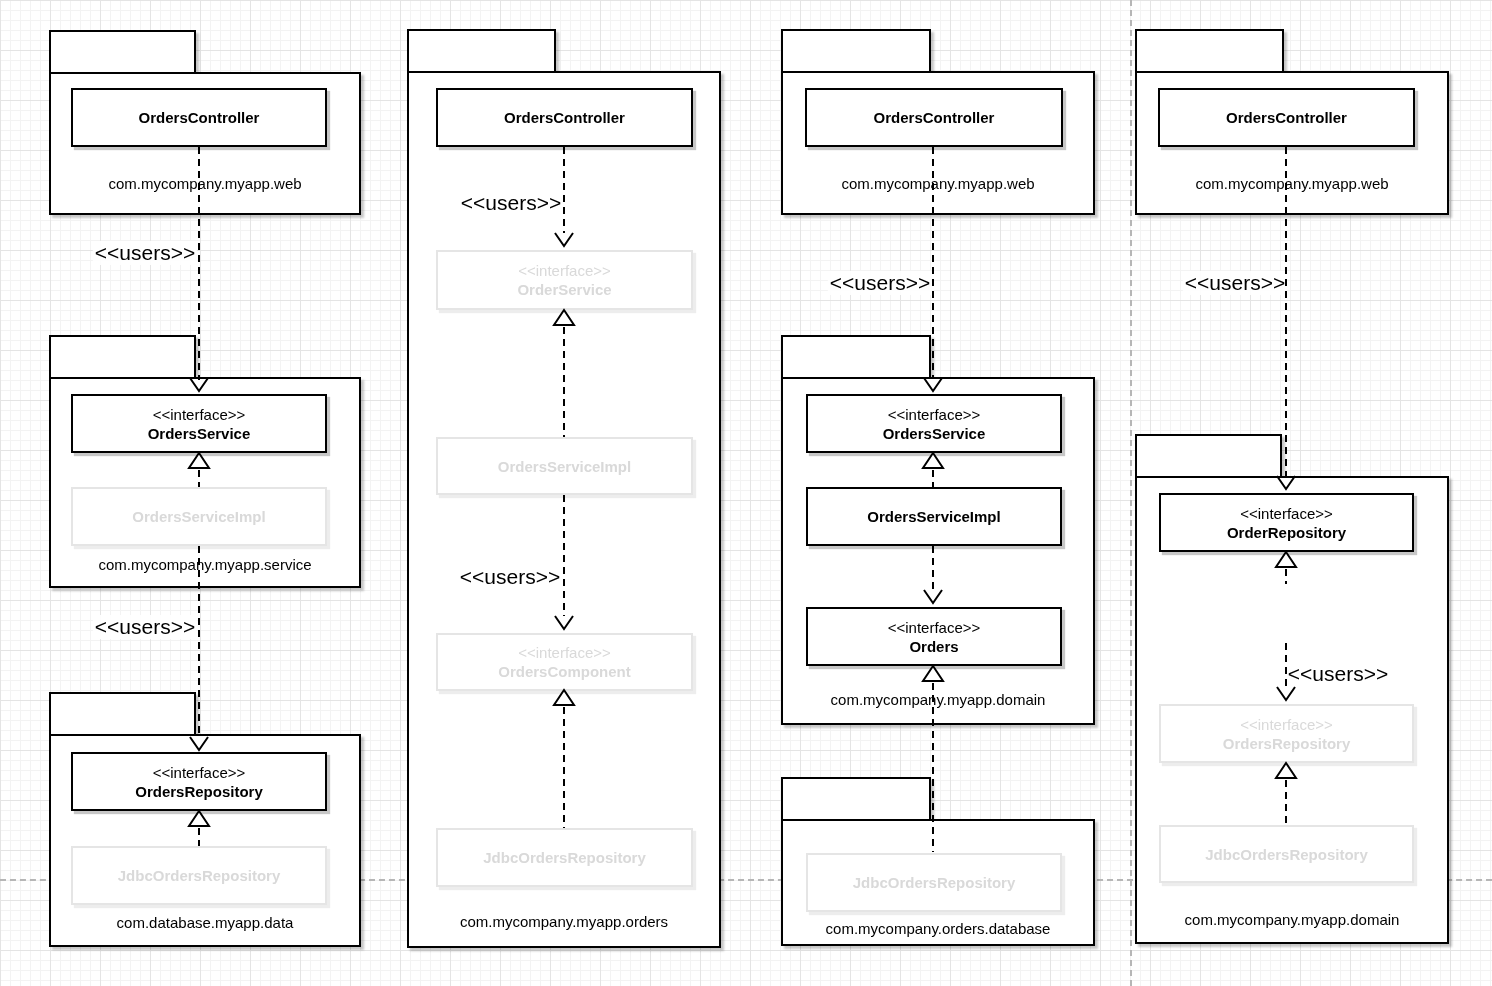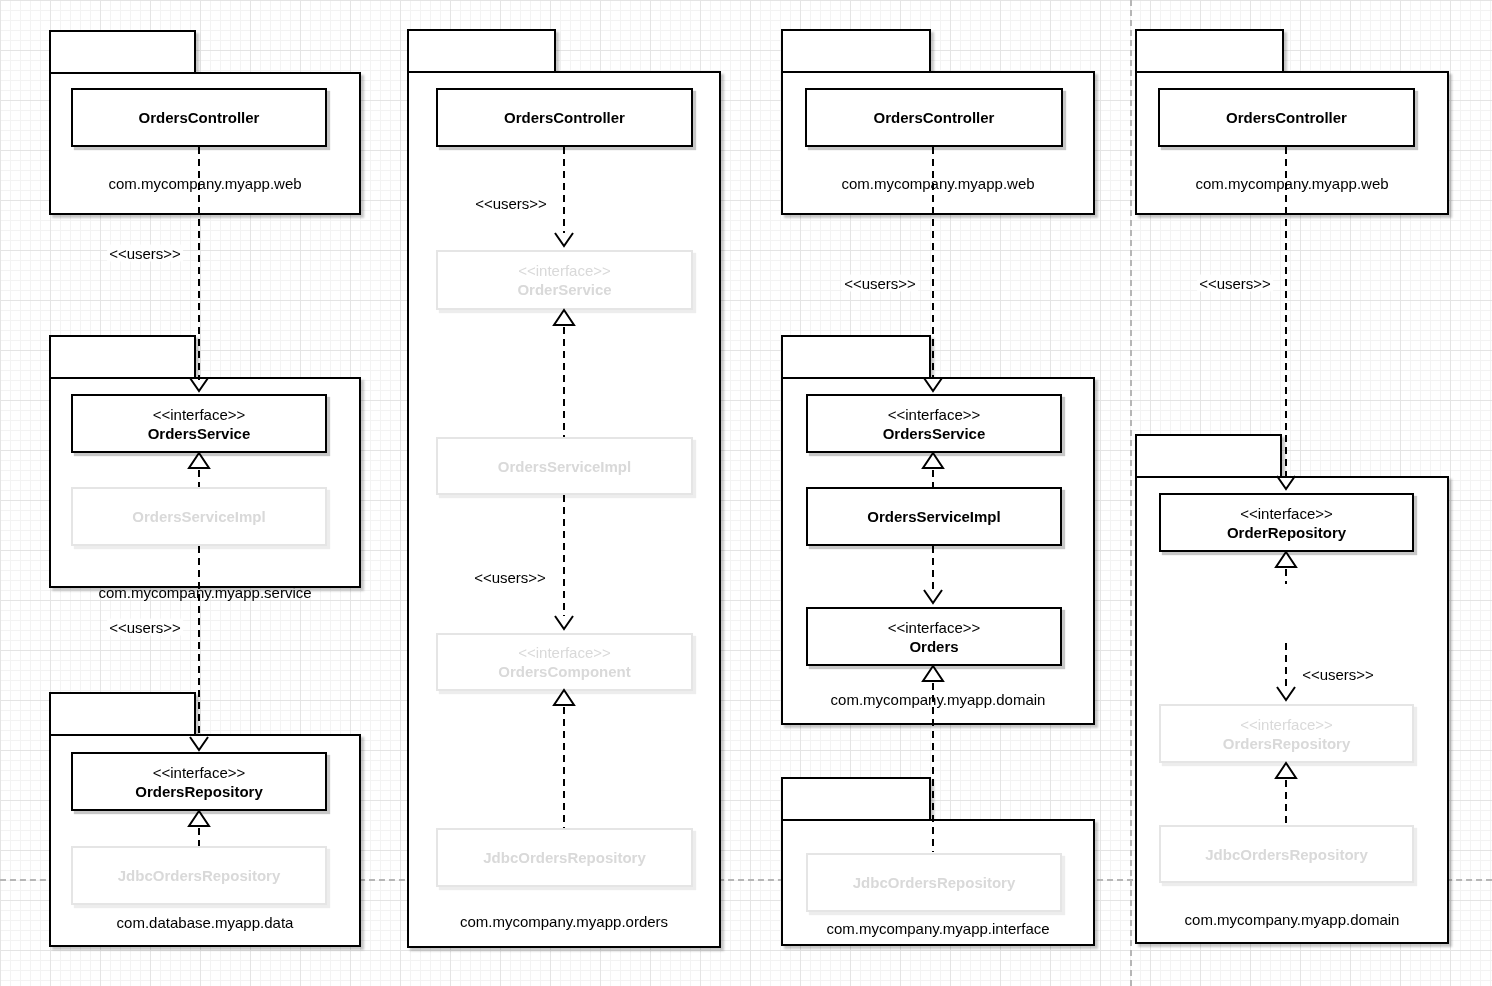--- a/index.html
+++ b/index.html
@@ -52,21 +52,21 @@
     border-color: #e5e5e5; color: #d9d9d9;
     box-shadow: 3px 3px 1px rgba(0,0,0,0.07);
   }
 
   .pkg-label {
     position: absolute; transform: translate(-50%,-50%);
     font-size: 15px; color: #000; white-space: nowrap;
   }
   .edge-label {
     position: absolute; transform: translate(-50%,-50%);
-    font-size: 15px; color: #000; white-space: nowrap;
+    font-size: 21px; color: #000; white-space: nowrap;
     background: rgba(255,255,255,0.92); padding: 0 2px;
   }
 
   svg.connectors { position: absolute; left: 0; top: 0; pointer-events: none; }
   .dash { stroke: #000; stroke-width: 2; stroke-dasharray: 7 5; fill: none; }
   .head { stroke: #000; stroke-width: 2; fill: none; }
   .tri  { stroke: #000; stroke-width: 2; fill: #fff; }
 </style>
 </head>
 <body>
@@ -101,21 +101,21 @@
   </div>
   <div class="cls" style="left:71px; top:752px; width:256px; height:59px;">
     <span class="st">&lt;&lt;interface&gt;&gt;</span>
     <span class="nm">OrdersRepository</span>
   </div>
   <div class="cls muted" style="left:71px; top:846px; width:256px; height:59px;">
     <span class="nm">JdbcOrdersRepository</span>
   </div>
 
   <div class="pkg-label" style="left:205px; top:183px;">com.mycompany.myapp.web</div>
-  <div class="pkg-label" style="left:205px; top:564px;margin-top:28px;">com.mycompany.myapp.service</div>
+  <div class="pkg-label" style="left:205px; top:564px;">com.mycompany.myapp.service</div>
   <div class="pkg-label" style="left:205px; top:922px;">com.database.myapp.data</div>
 
   <div class="edge-label" style="left:145px; top:253px;">&lt;&lt;users&gt;&gt;</div>
   <div class="edge-label" style="left:145px; top:627px;">&lt;&lt;users&gt;&gt;</div>
 
   <div class="pkg" style="left:407px; top:29px; width:314px; height:919px;">
     <div class="tab" style="width:149px;"></div>
     <div class="pbody" style="width:314px; height:877px;"></div>
   </div>
 
@@ -168,21 +168,21 @@
   <div class="cls" style="left:806px; top:607px; width:256px; height:59px;">
     <span class="st">&lt;&lt;interface&gt;&gt;</span>
     <span class="nm">Orders</span>
   </div>
   <div class="cls muted" style="left:806px; top:853px; width:256px; height:59px;">
     <span class="nm">JdbcOrdersRepository</span>
   </div>
 
   <div class="pkg-label" style="left:938px; top:183px;">com.mycompany.myapp.web</div>
   <div class="pkg-label" style="left:938px; top:699px;">com.mycompany.myapp.domain</div>
-  <div class="pkg-label" style="left:938px; top:928px;">com.mycompany.myapp.interface</div>
+  <div class="pkg-label" style="left:938px; top:928px;">com.mycompany.orders.database</div>
 
   <div class="edge-label" style="left:880px; top:283px;">&lt;&lt;users&gt;&gt;</div>
 
   <div class="pkg" style="left:1135px; top:29px; width:314px; height:186px;">
     <div class="tab" style="width:149px;"></div>
     <div class="pbody" style="width:314px; height:144px;"></div>
   </div>
   <div class="pkg" style="left:1135px; top:434px; width:314px; height:510px;">
     <div class="tab" style="width:147px;"></div>
     <div class="pbody" style="width:314px; height:468px;"></div>

